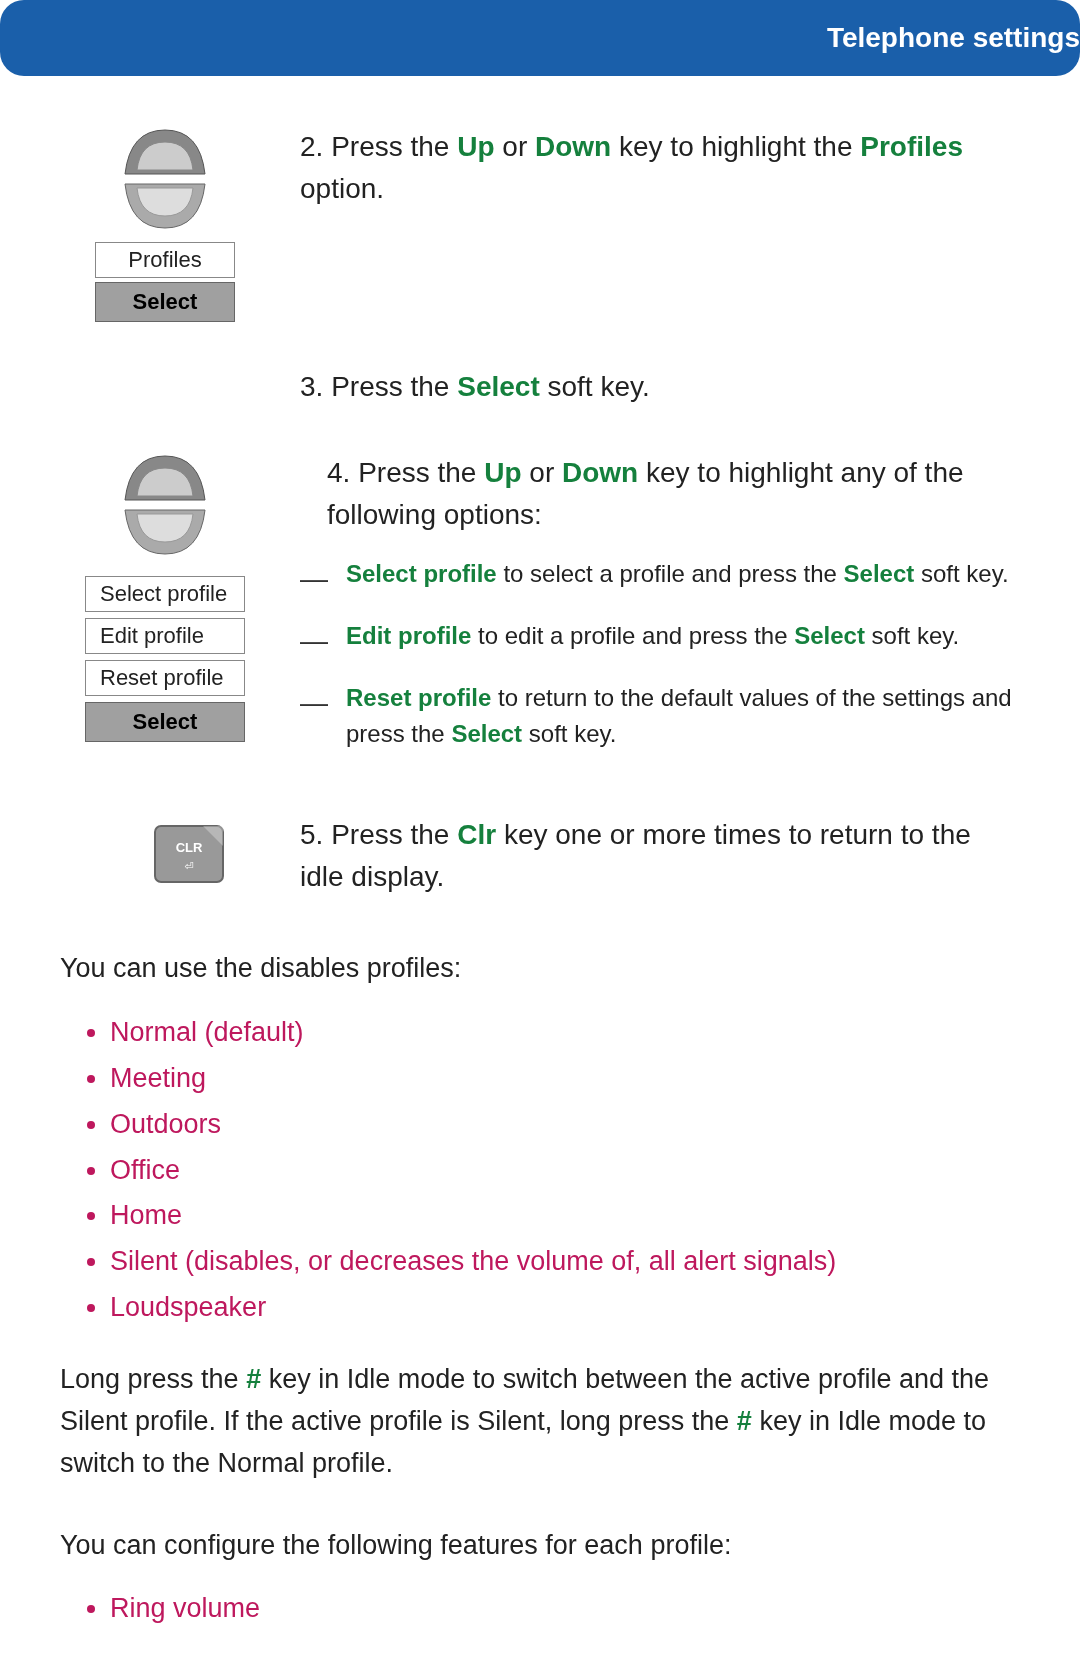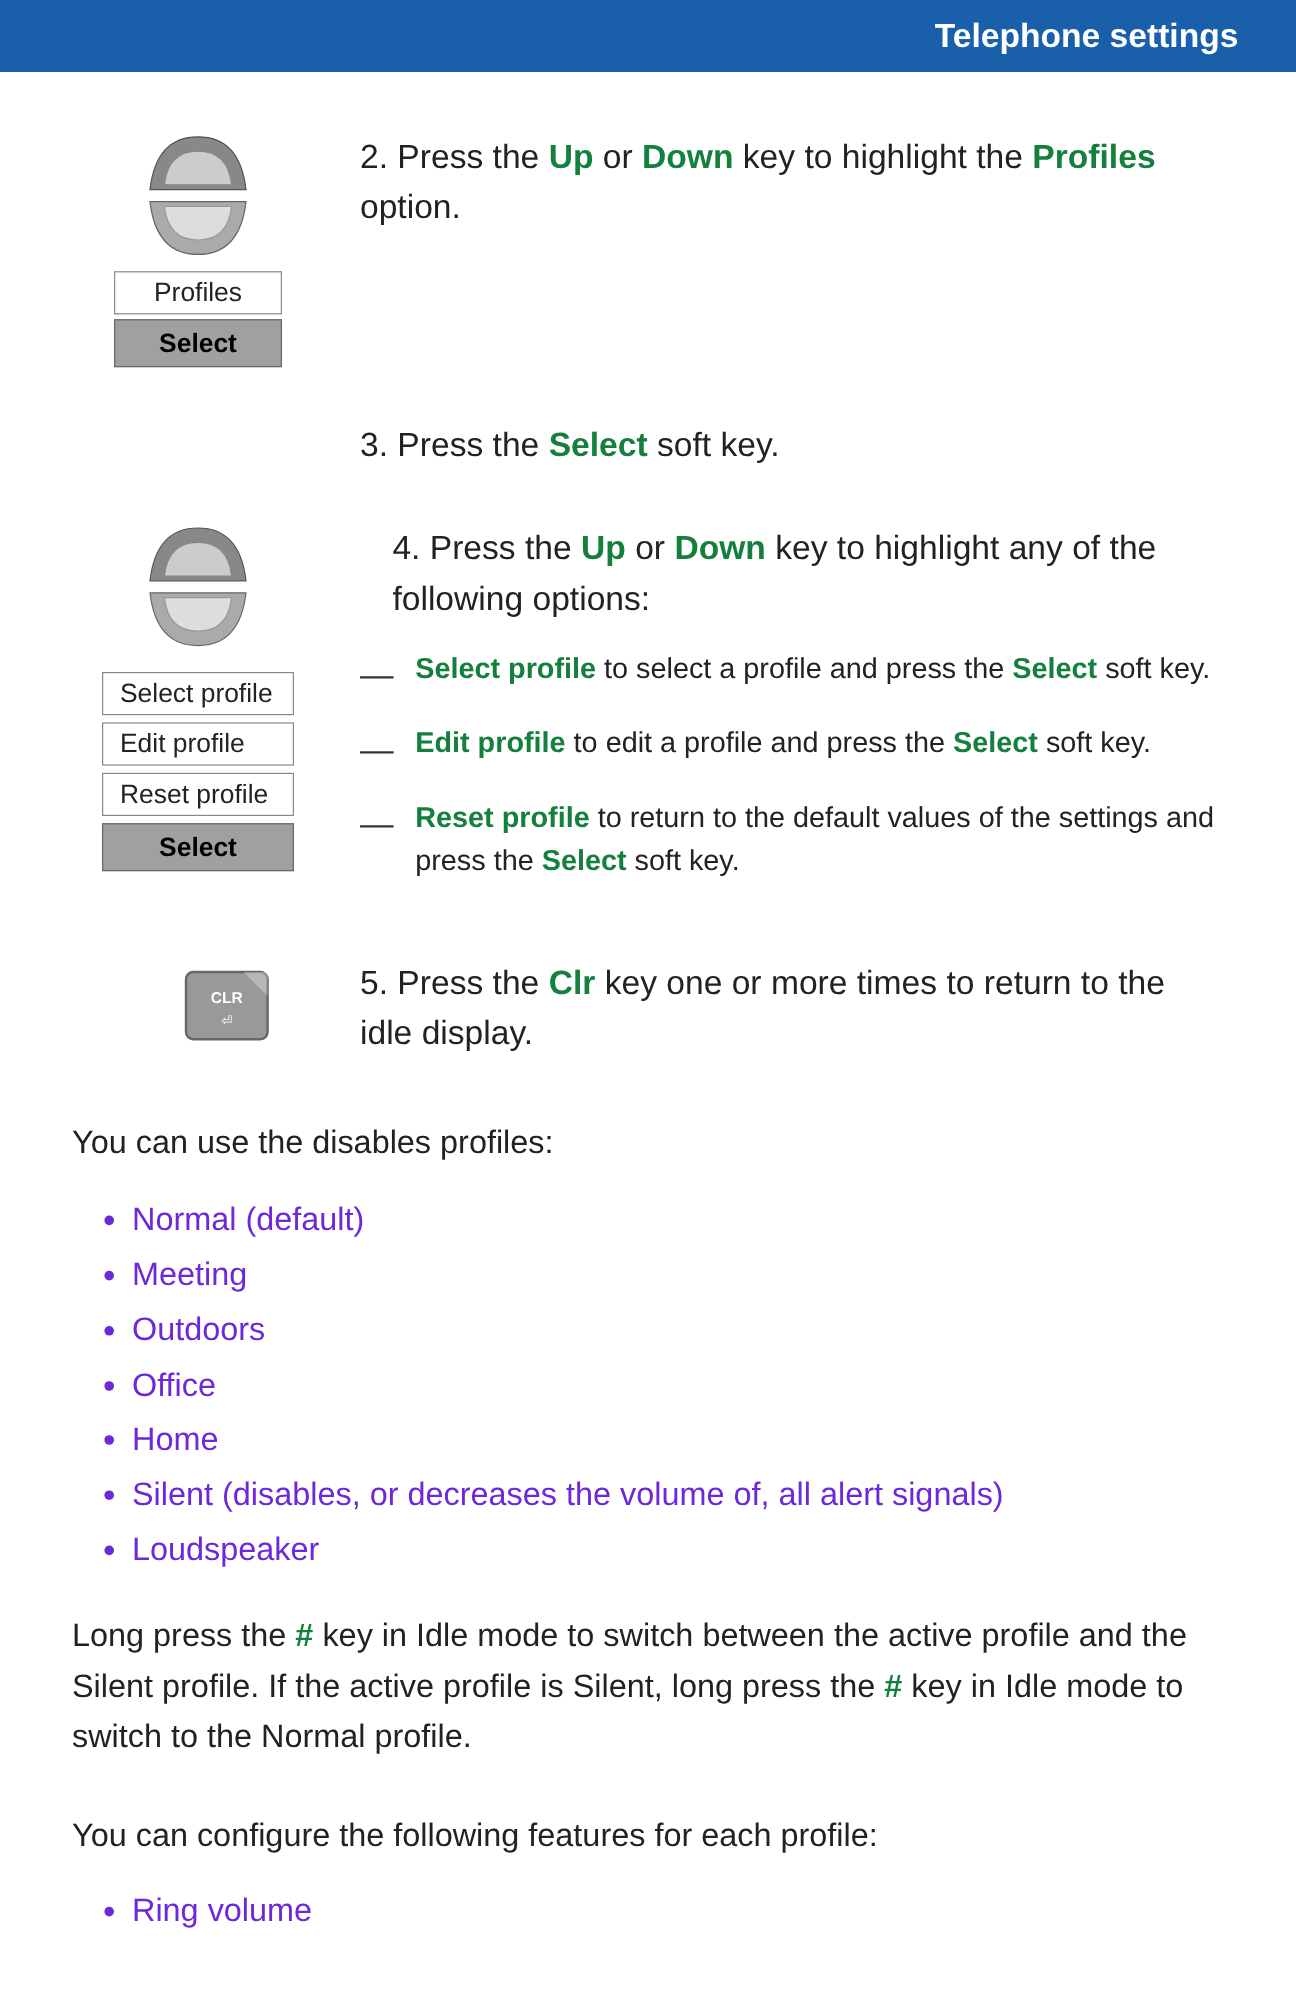--- a/index.html
+++ b/index.html
@@ -10,25 +10,25 @@
       font-family: Arial, Helvetica, sans-serif;
       font-size: 28px;
       color: #222;
       position: relative;
     }
 
     
     .header {
       background: #1a5faa;
       width: 100%;
-      height: 60px;
+      height: 76px;
       display: flex;
       align-items: center;
       justify-content: flex-end;
-      padding-right: 48px;
+      border-radius: 24px;
     }
     .header-title {
       color: #ffffff;
       font-size: 28px;
       font-weight: bold;
     }
 
     
     .content {
       padding: 50px 60px 80px 60px;
@@ -121,21 +121,21 @@
 
     .bullet-list {
       margin-left: 50px;
       margin-bottom: 28px;
     }
 
     .bullet-item {
       font-size: 27px;
       line-height: 1.7;
       list-style-type: disc;
-      color: #6d28d9;
+      color: #be185d;
     }
 
     
     .dash-item {
       display: flex;
       align-items: flex-start;
       margin-bottom: 18px;
     }
 
     .dash-symbol {

